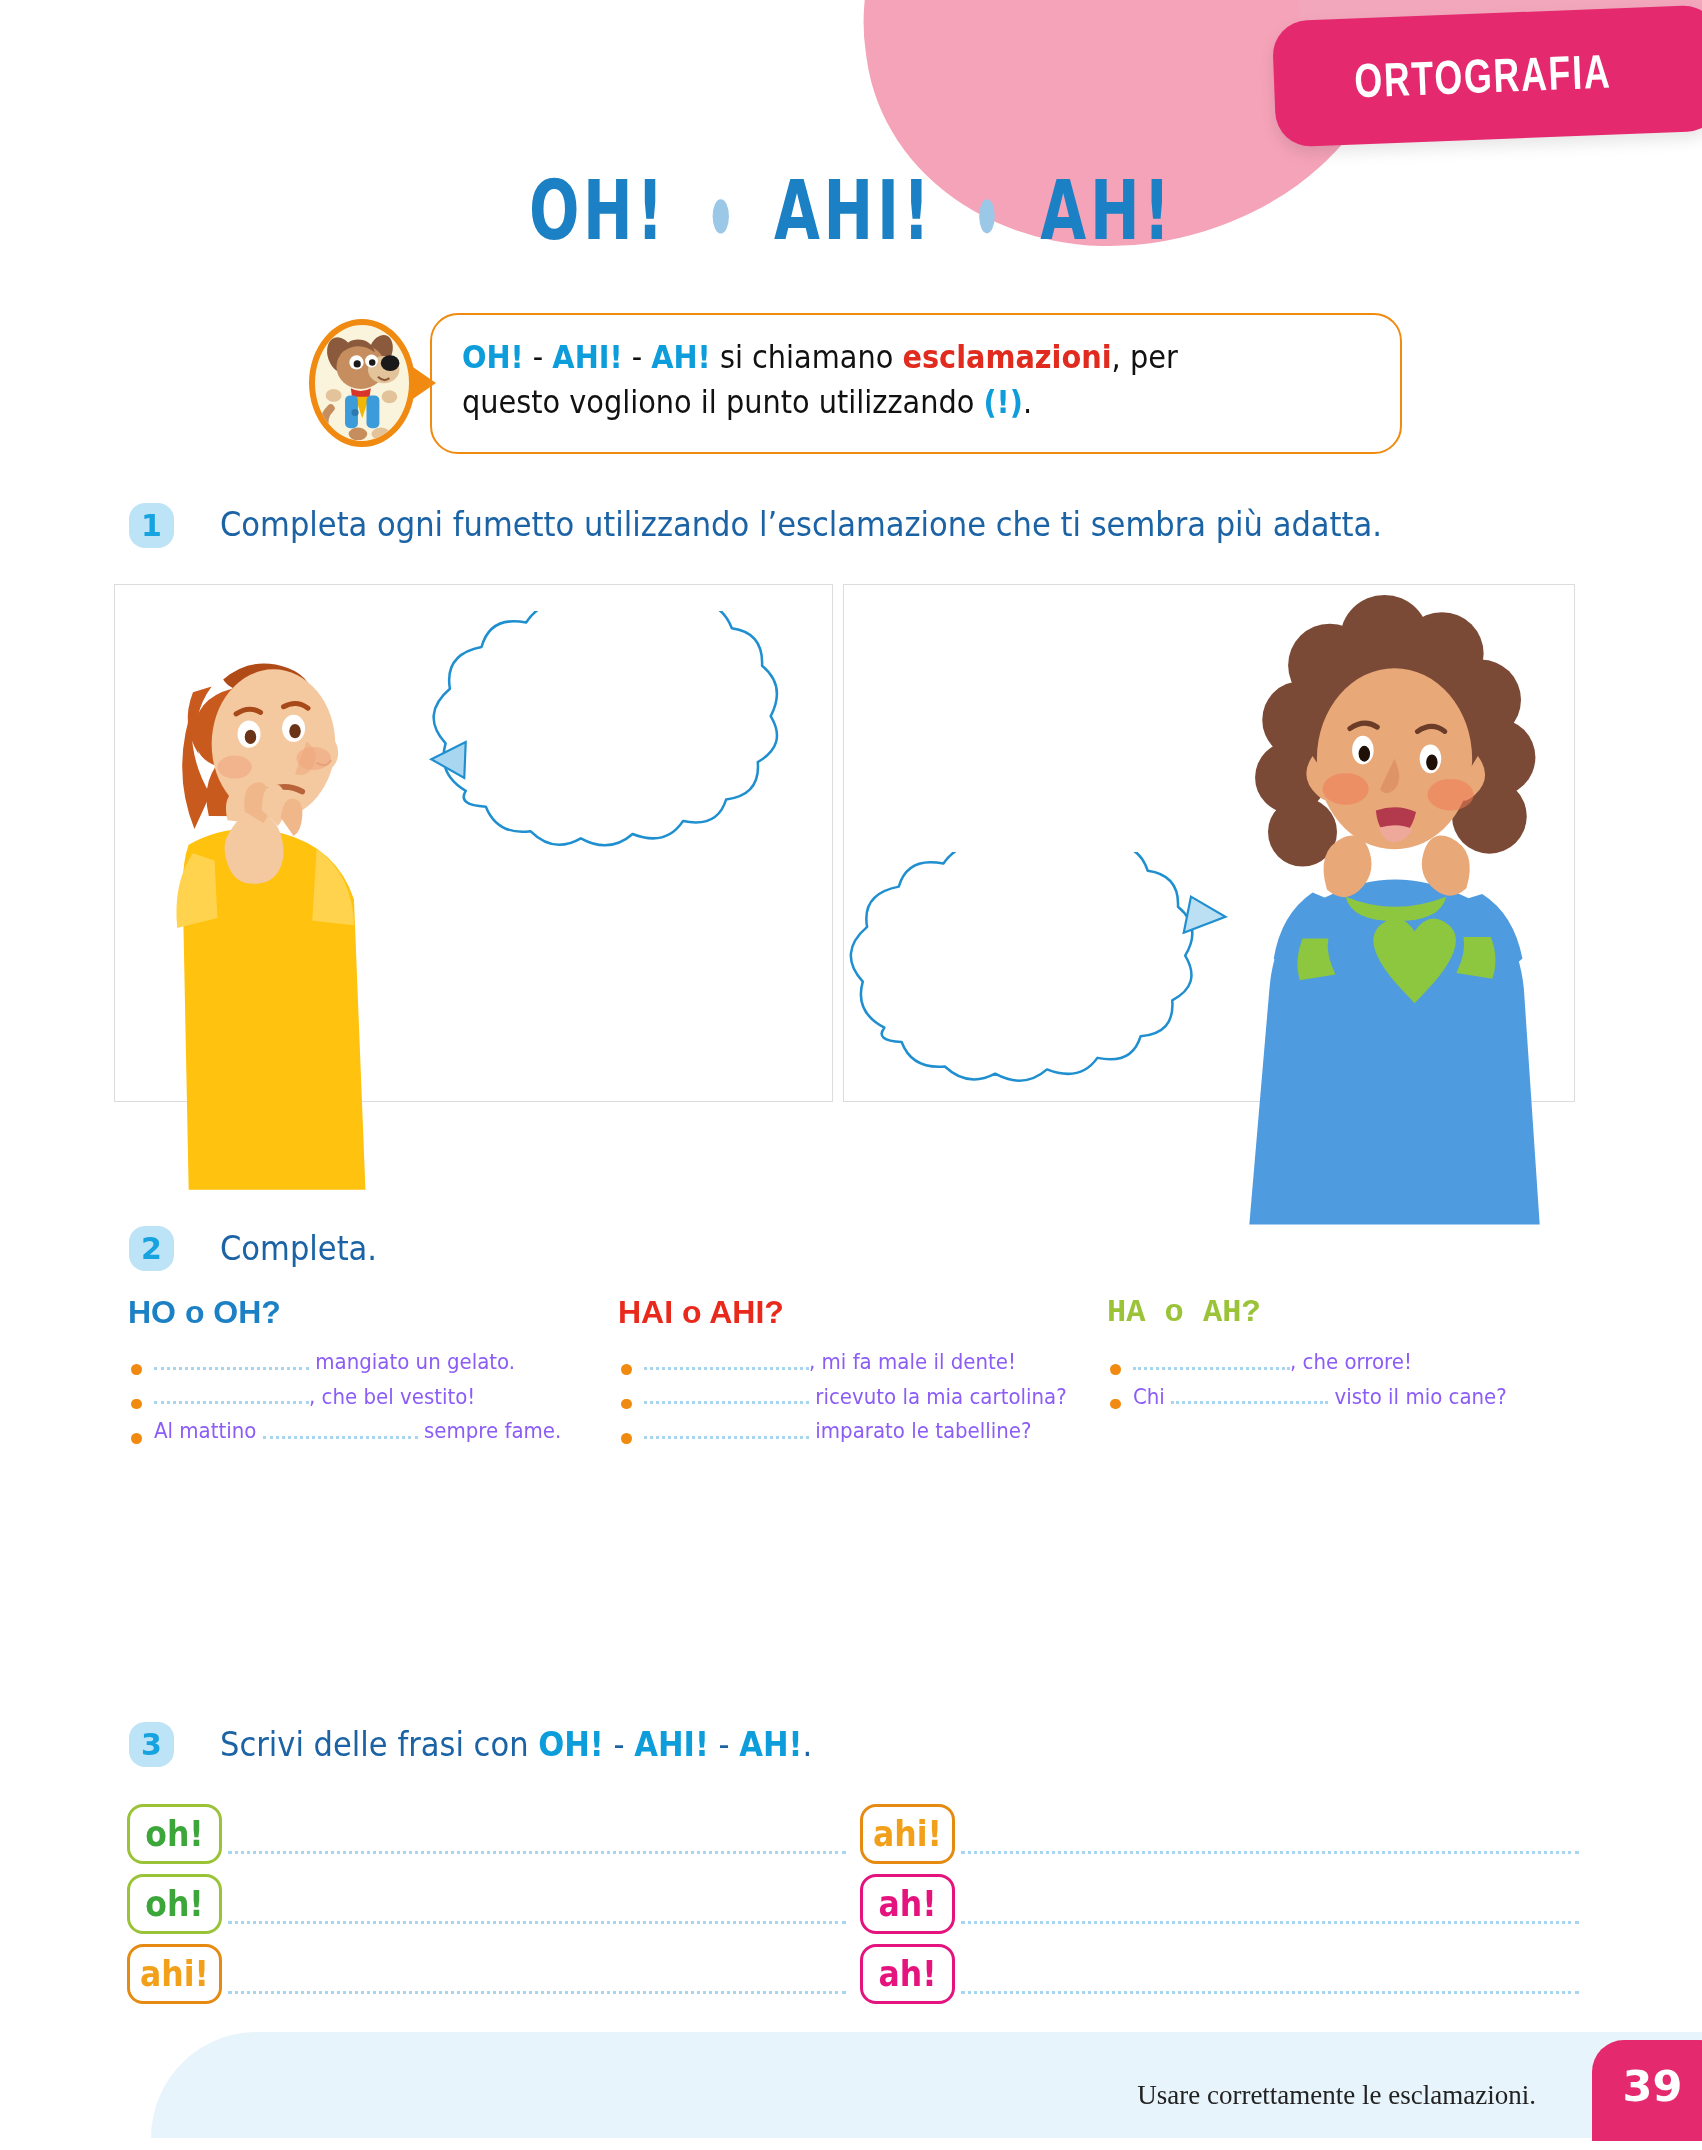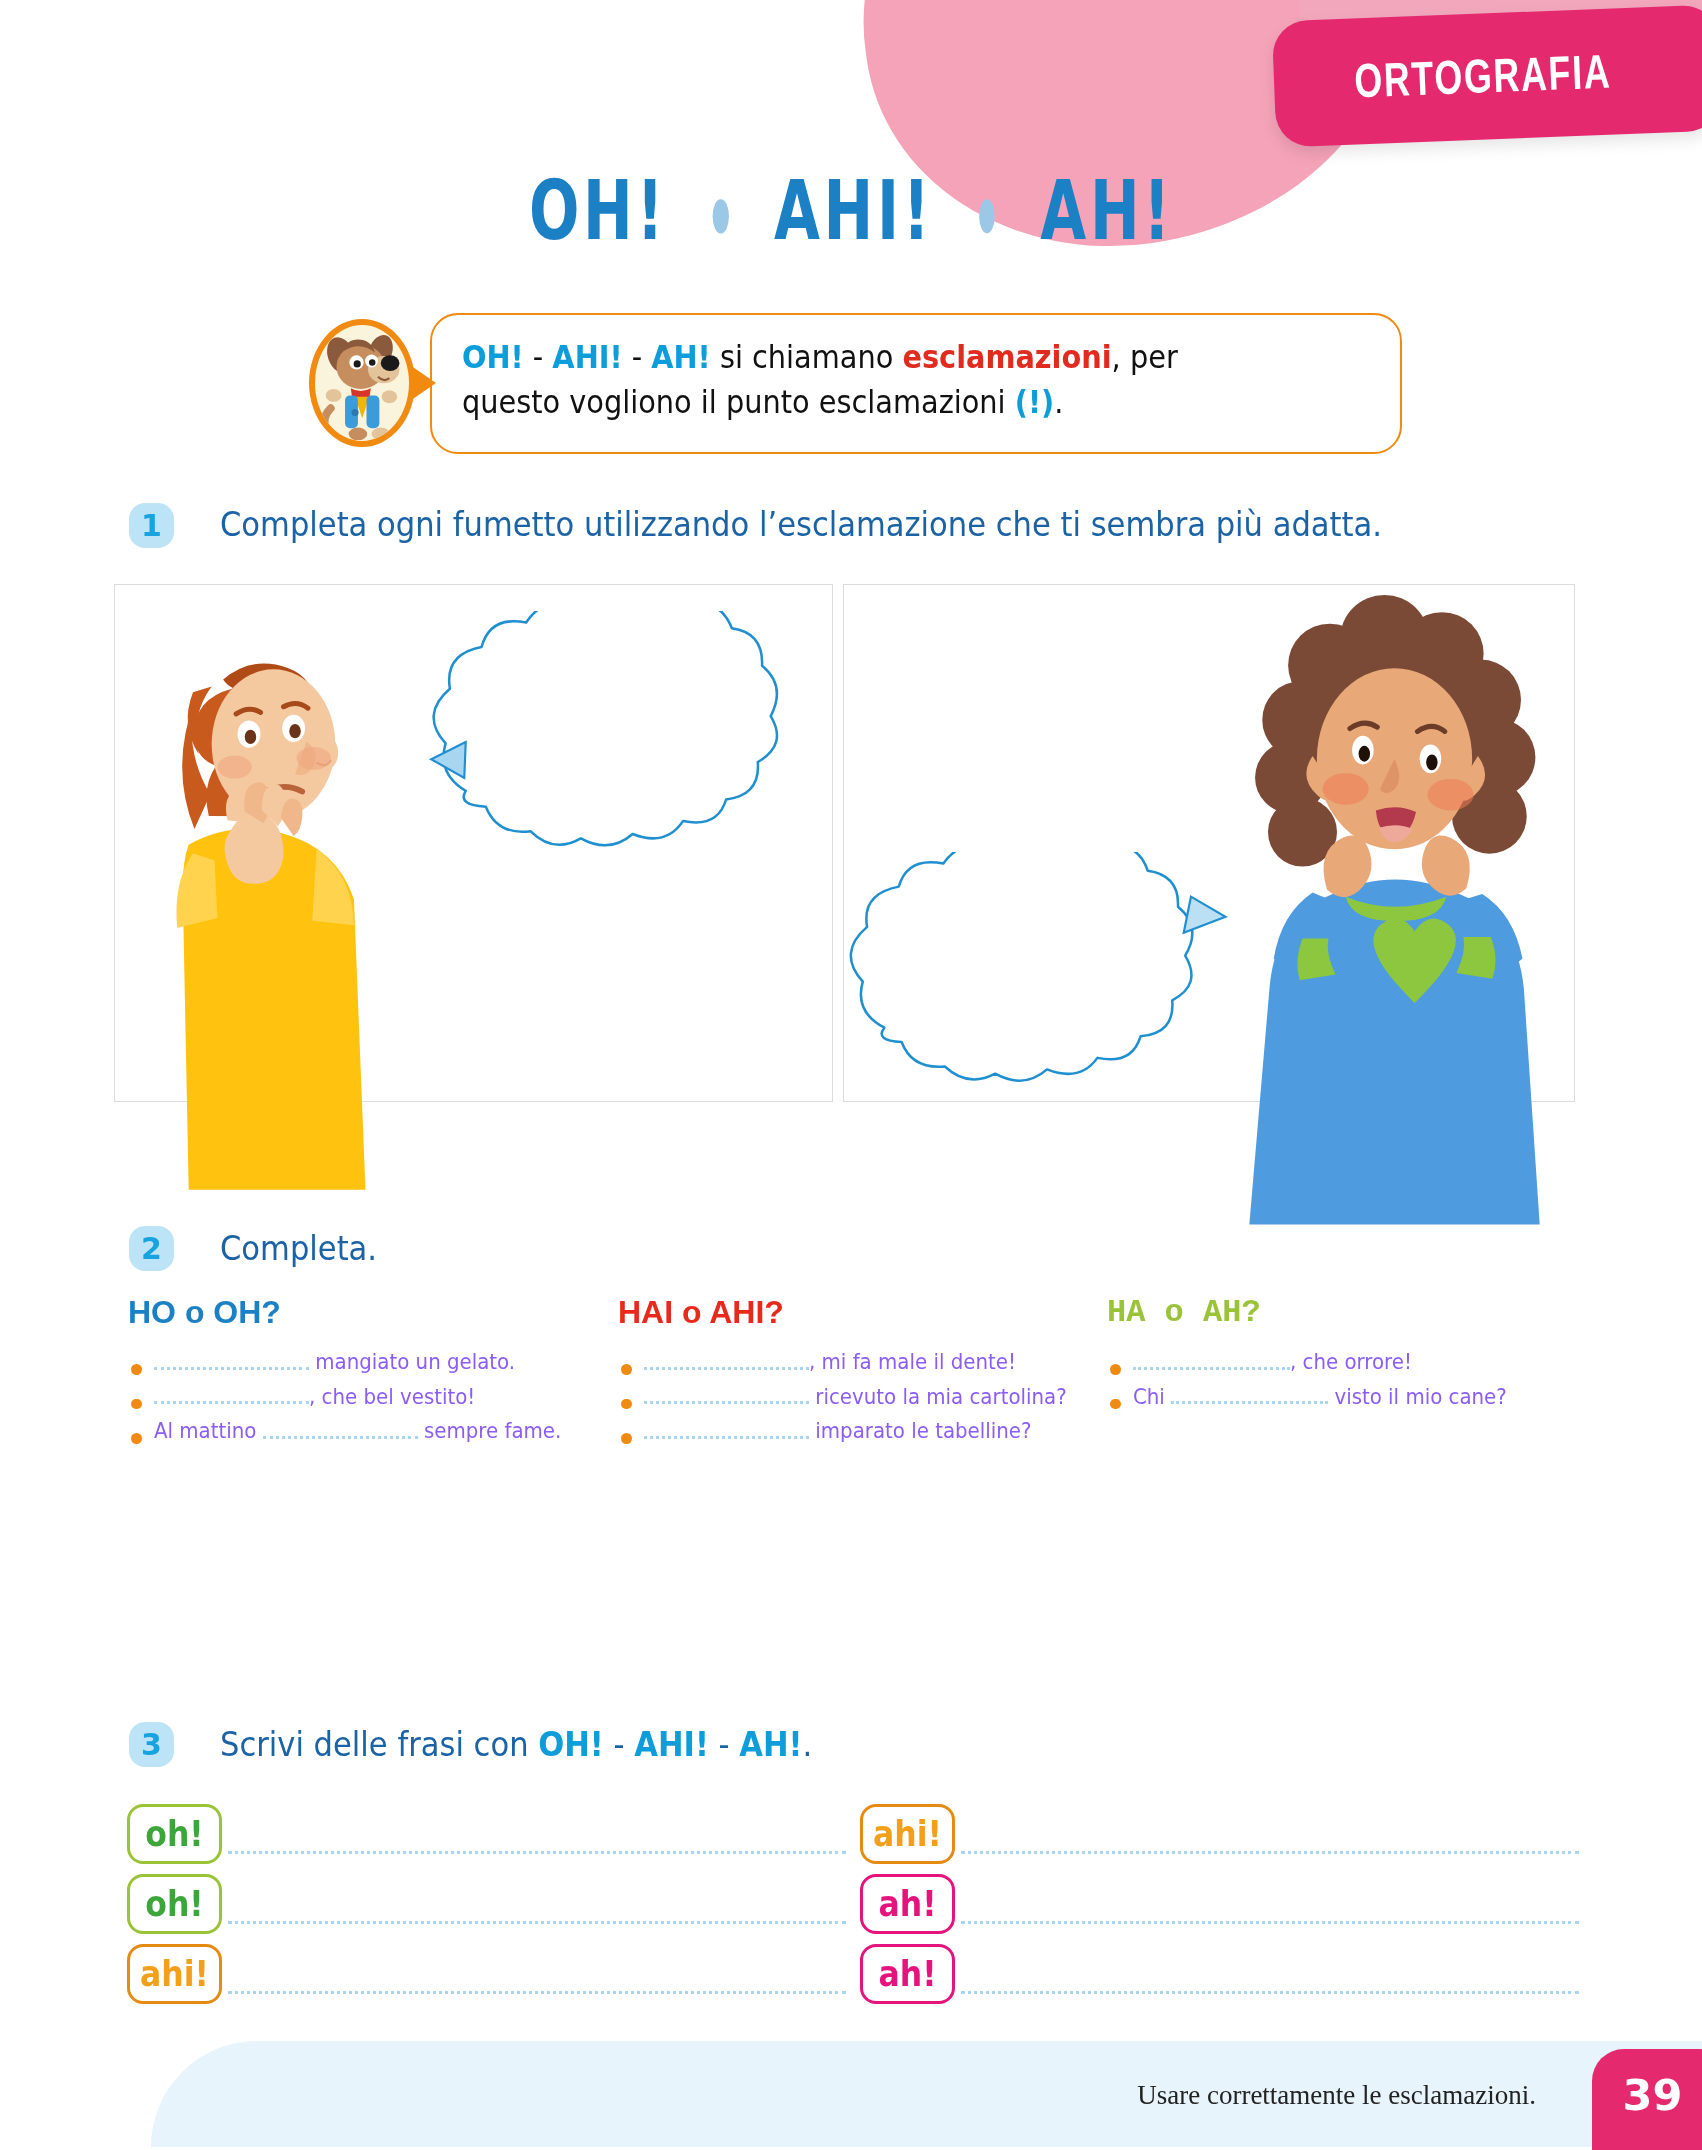--- a/index.html
+++ b/index.html
@@ -226,21 +226,21 @@
   .tag.magenta{ border-color:#E5137E; color:#E5137E; }
   .write-line{
     flex:1 1 auto;
     border-bottom:3.6px dotted #A8D6F0;
     height:16px;
     margin-bottom:10px;
   }
 
   
   .footer-band{
-    position:absolute; left:151px; bottom:4px;
+    position:absolute; left:151px; bottom:13px;
     width:1552px; height:106px;
     background:#E8F4FC;
     border-top-left-radius:108px;
   }
   .footer-note{
     position:absolute; right:167px; bottom:40px;
     color:#222;
     font-size:27px;
     font-family:Liberation Serif, serif;
     font-stretch:condensed;
@@ -298,21 +298,21 @@
       <ellipse cx="26" cy="98" rx="11" ry="9" fill="#E3C39A"></ellipse>
       <ellipse cx="104" cy="100" rx="11" ry="9" fill="#E3C39A"></ellipse>
       <path d="M22 116 q-14 14 -6 30" stroke="#C68E5E" stroke-width="11" fill="none" stroke-linecap="round"></path>
       <ellipse cx="60" cy="152" rx="13" ry="9" fill="#C68E5E"></ellipse>
       <ellipse cx="92" cy="152" rx="13" ry="9" fill="#E3C39A"></ellipse>
     </svg>
   </div>
   <div class="callout-arrow"></div>
   <div class="callout">
     <p><span class="c-blue">OH!</span><span> - </span><span class="c-blue">AHI!</span><span> - </span><span class="c-blue">AH!</span><span> si chiamano </span><span class="c-red">esclamazioni</span><span>, per</span></p>
-    <p><span>questo vogliono il punto esclamazioni </span><span class="c-blue">(!)</span><span>.</span></p>
+    <p><span>questo vogliono il punto utilizzando </span><span class="c-blue">(!)</span><span>.</span></p>
   </div>
 </div>
 
 <div class="ex-head" id="ex1-head">
   <div class="badge">1</div>
   <div class="ex-text">Completa ogni fumetto utilizzando l’esclamazione che ti sembra più adatta.</div>
 </div>
 
 <div class="panel" id="panel-left"></div>
 <div class="panel" id="panel-right"></div>

